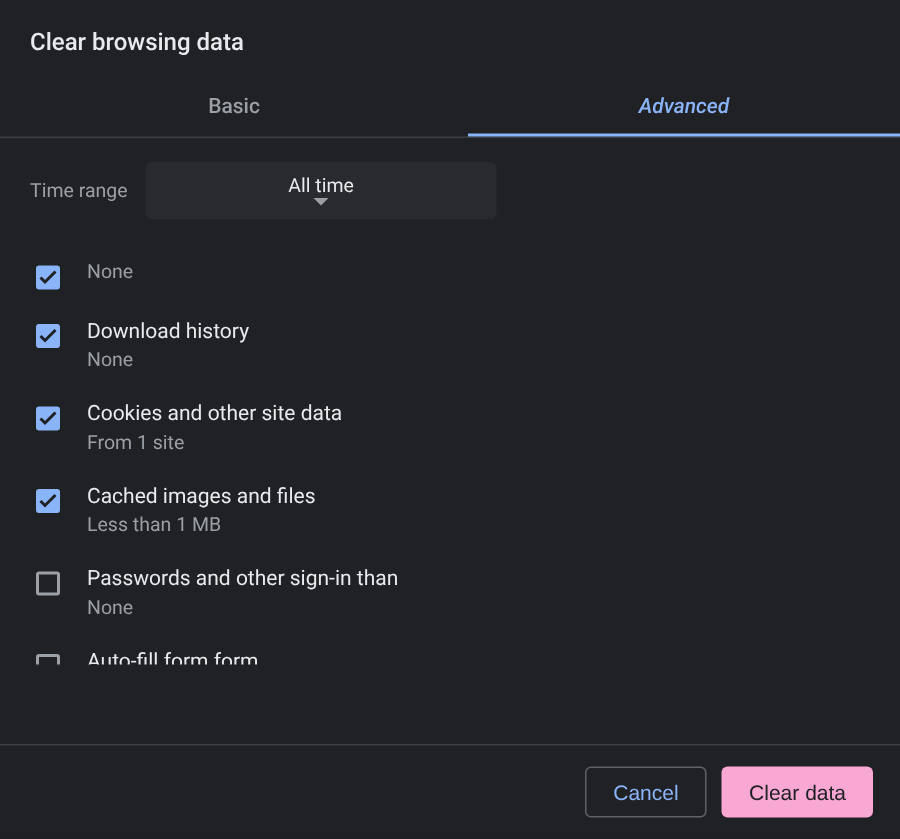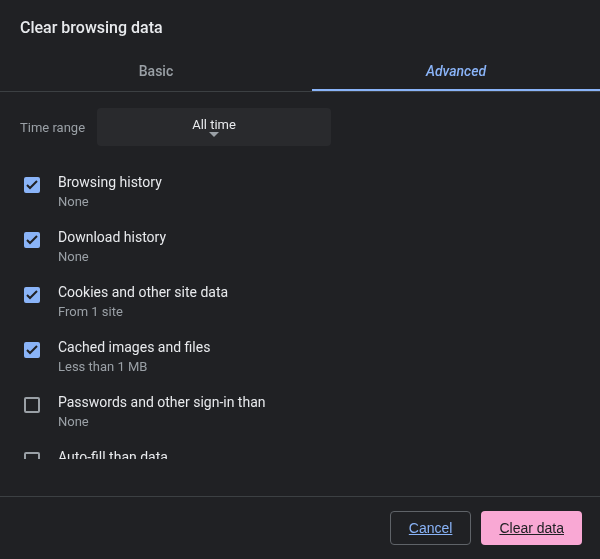--- a/index.html
+++ b/index.html
@@ -110,21 +110,20 @@
       gap: 10px;
       background: #202124;
     }
     .btn {
       font-size: 14px;
       font-weight: 500;
       padding: 8px 18px;
       border-radius: 4px;
       cursor: pointer;
       border: none;
-      text-decoration: underline;
     }
     .btn-cancel {
       background: transparent;
       color: #8ab4f8;
       border: 1px solid #5f6368;
     }
     .btn-primary {
       background: #f9a8d4;
       color: #202124;
     }
@@ -151,21 +150,20 @@
   </div>
 
   <div id="options-container">
       <div class="option-row">
         <div class="checkbox checked">
           <svg width="12" height="10" viewBox="0 0 12 10">
             <path d="M1 5 L4 8 L11 1" stroke="#202124" stroke-width="2" fill="none"></path>
           </svg>
         </div>
         <div class="option-text">
-          <div class="option-label">Browsing history</div>
           <div class="option-sub">None</div>
         </div>
       </div>
       <div class="option-row">
         <div class="checkbox checked">
           <svg width="12" height="10" viewBox="0 0 12 10">
             <path d="M1 5 L4 8 L11 1" stroke="#202124" stroke-width="2" fill="none"></path>
           </svg>
         </div>
         <div class="option-text">
@@ -198,21 +196,21 @@
       <div class="option-row">
         <div class="checkbox"></div>
         <div class="option-text">
           <div class="option-label">Passwords and other sign-in than</div>
           <div class="option-sub">None</div>
         </div>
       </div>
       <div class="option-row cut">
         <div class="checkbox"></div>
         <div class="option-text">
-          <div class="option-label">Auto-fill than data</div>
+          <div class="option-label">Auto-fill form form</div>
         </div>
       </div>
     </div>
 
 </div>
 
 <div class="footer">
   <button class="btn btn-cancel">Cancel</button>
   <button class="btn btn-primary">Clear data</button>
 </div>

